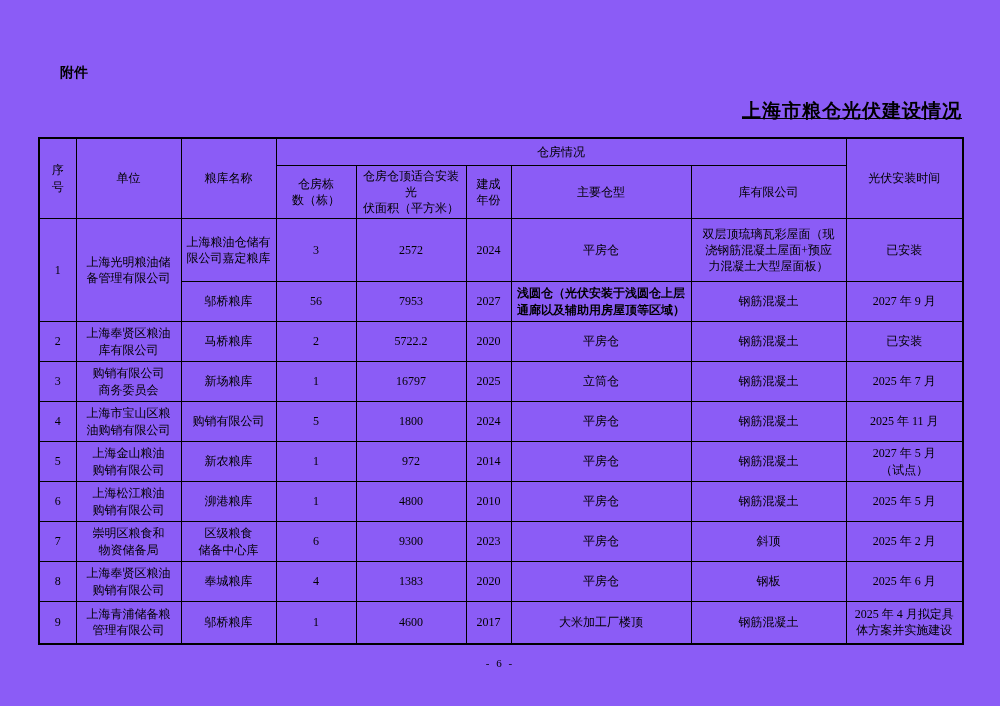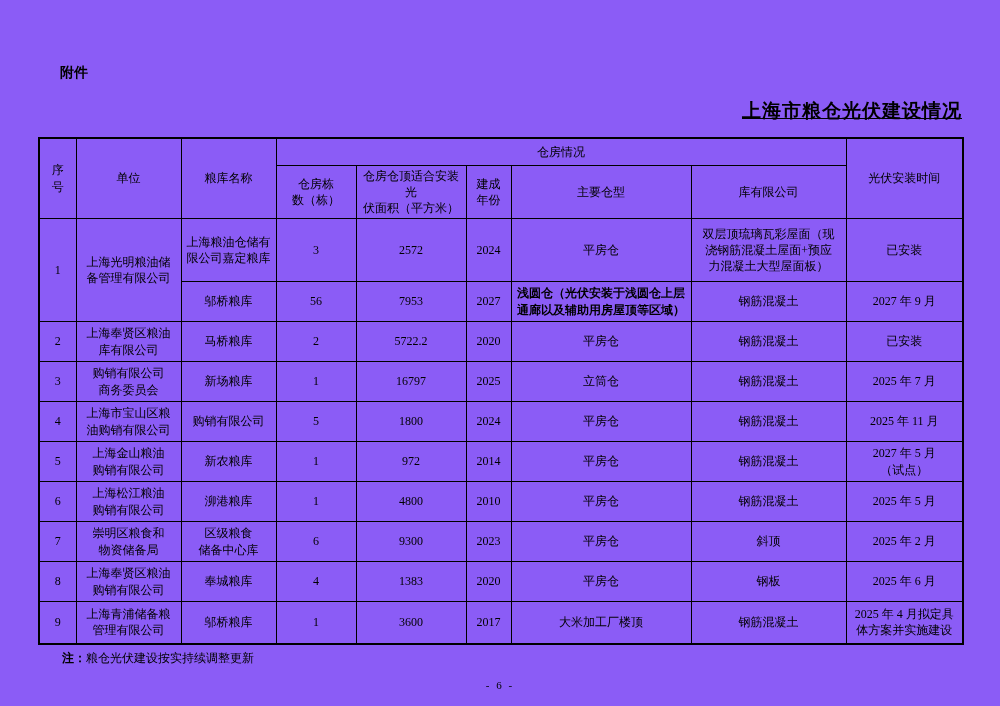--- a/index.html
+++ b/index.html
@@ -182,28 +182,25 @@
         <td>钢板</td>
         <td>2025 年 6 月</td>
       </tr>
 
       <tr class="r" style="height:42px">
         <td>9</td>
         <td>上海青浦储备粮
 管理有限公司</td>
         <td>邬桥粮库</td>
         <td>1</td>
-        <td>3600</td>
+        <td>4600</td>
         <td>2017</td>
         <td>大米加工厂楼顶</td>
         <td>钢筋混凝土</td>
         <td>2025 年 4 月拟定具
 体方案并实施建设</td>
       </tr>
     </tbody>
   </table>
 
-  <div class="note">
-    <span class="note-label">注：</span><span>粮仓光伏建设按实持续调整更新</span>
-  </div>
 
   <div class="page-number">- 6 -</div>
 </div>
 
 </body></html>

